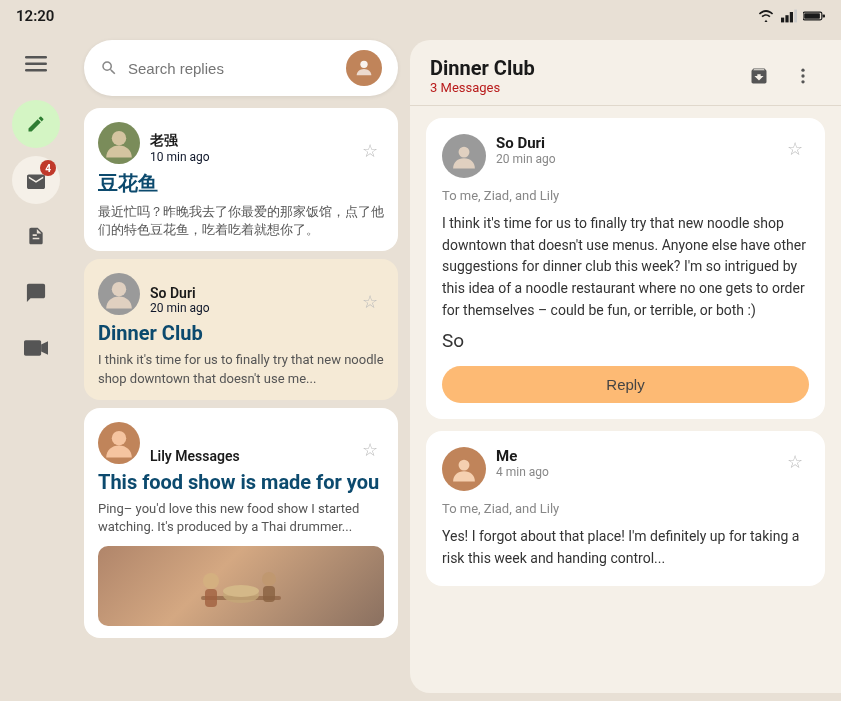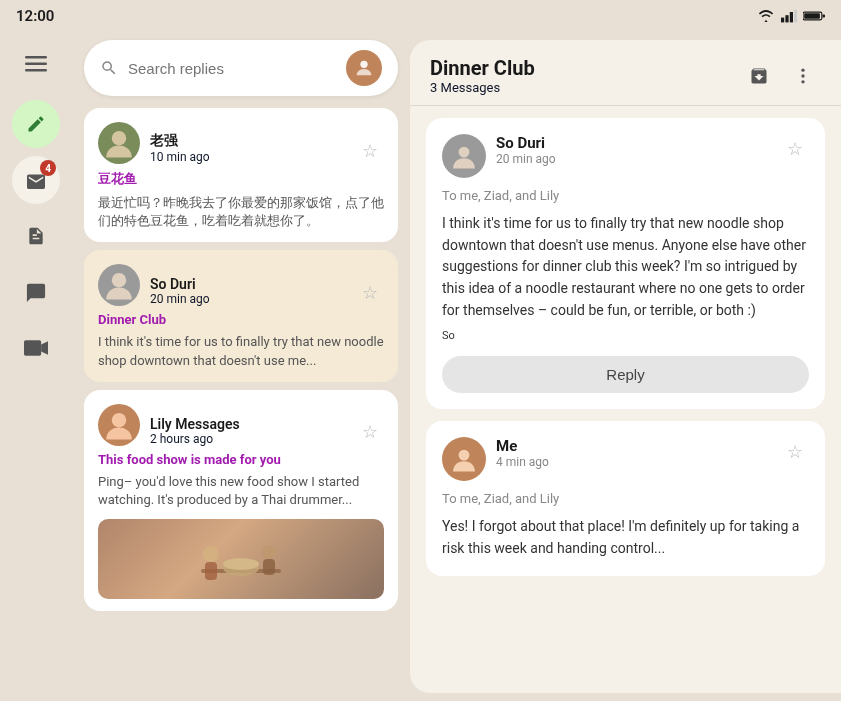--- a/index.html
+++ b/index.html
@@ -171,23 +171,23 @@
       width: 28px;
       height: 28px;
       display: flex;
       align-items: center;
       justify-content: center;
       color: #bbb;
       font-size: 18px;
       cursor: pointer;
     }
     .msg-title {
-      font-size: 13px;
+      font-size: 20px;
       font-weight: 700;
-      color: #a21caf;
+      color: #0c4a6e;
       margin-bottom: 6px;
     }
     .msg-preview {
       font-size: 13px;
       color: #555;
       line-height: 1.4;
     }
     .msg-image {
       width: 100%;
       height: 80px;
@@ -227,21 +227,21 @@
     .right-title-block {
       flex: 1;
     }
     .right-title {
       font-size: 20px;
       font-weight: 700;
       color: #1a1a1a;
     }
     .right-subtitle {
       font-size: 13px;
-      color: #0f172a;
+      color: #b91c1c;
     }
     .right-actions {
       display: flex;
       gap: 8px;
     }
     .icon-btn {
       width: 36px;
       height: 36px;
       border-radius: 50%;
       border: none;
@@ -303,50 +303,50 @@
       font-size: 13px;
       color: #888;
       margin-bottom: 10px;
     }
     .email-body {
       font-size: 14px;
       color: #333;
       line-height: 1.55;
     }
     .email-signature {
-      font-size: 11px;
+      font-size: 19px;
       color: #333;
       margin-top: 8px;
     }
     .reply-actions {
       display: flex;
       gap: 12px;
       margin-top: 14px;
     }
     .reply-btn {
       flex: 1;
       padding: 10px;
       border-radius: 24px;
       border: none;
-      background: #e5e5e5;
+      background: #fdba74;
       font-size: 15px;
       font-weight: 500;
       color: #444;
       cursor: pointer;
       text-align: center;
     }
 
     
     svg { display: block; }
   </style>
 </head>
 <body>
 
 <div class="status-bar">
-  <span class="status-time">12:00</span>
+  <span class="status-time">12:20</span>
   <div class="status-icons">
 
     <svg width="18" height="14" viewBox="0 0 24 18">
       <path d="M12 14l2 3H10l2-3z" fill="#1a1a1a"></path>
       <path d="M7.5 10.5c1.2-1.2 2.8-2 4.5-2s3.3.8 4.5 2l1.5-1.5C16.2 7.7 14.2 6.5 12 6.5S7.8 7.7 6 9l1.5 1.5z" fill="#1a1a1a"></path>
       <path d="M4 7C6.2 4.8 9 3.5 12 3.5s5.8 1.3 8 3.5L21.5 5.5C18.8 2.8 15.6 1 12 1S5.2 2.8 2.5 5.5L4 7z" fill="#1a1a1a"></path>
     </svg>
 
     <svg width="16" height="14" viewBox="0 0 20 16">
       <rect x="0" y="10" width="4" height="6" fill="#1a1a1a"></rect>
@@ -462,21 +462,20 @@
     <div class="msg-card">
       <div class="msg-header">
         <div class="msg-avatar" style="background: #c0845a;">
           <svg width="32" height="32" viewBox="0 0 40 40">
             <circle cx="20" cy="14" r="9" fill="#f5c4a0"></circle>
             <path d="M4 38c0-9 7-15 16-15s16 6 16 15" fill="#f5c4a0"></path>
           </svg>
         </div>
         <div class="msg-meta">
           <div class="msg-sender">Lily Messages</div>
-          <div class="msg-time">2 hours ago</div>
         </div>
         <div class="star-btn">☆</div>
       </div>
       <div class="msg-title">This food show is made for you</div>
       <div class="msg-preview">Ping– you'd love this new food show I started watching. It's produced by a Thai drummer...</div>
 
       <div class="msg-image">
         <div class="msg-image-inner">
 
           <svg width="120" height="70" viewBox="0 0 120 70">

